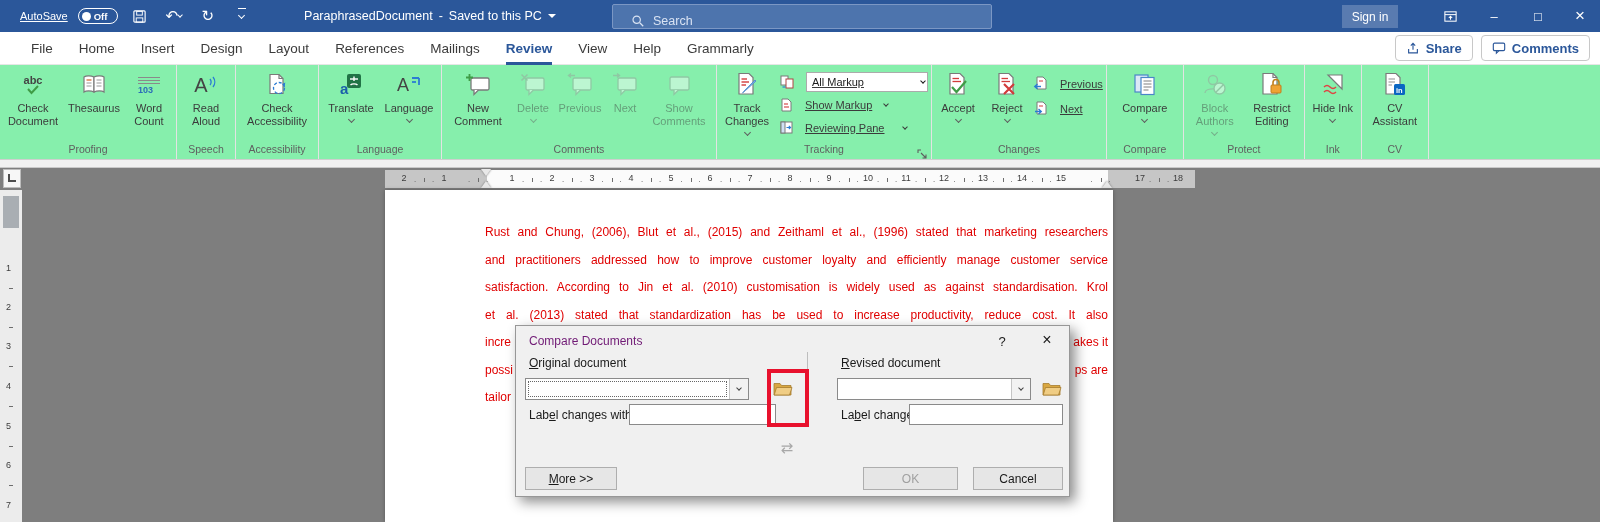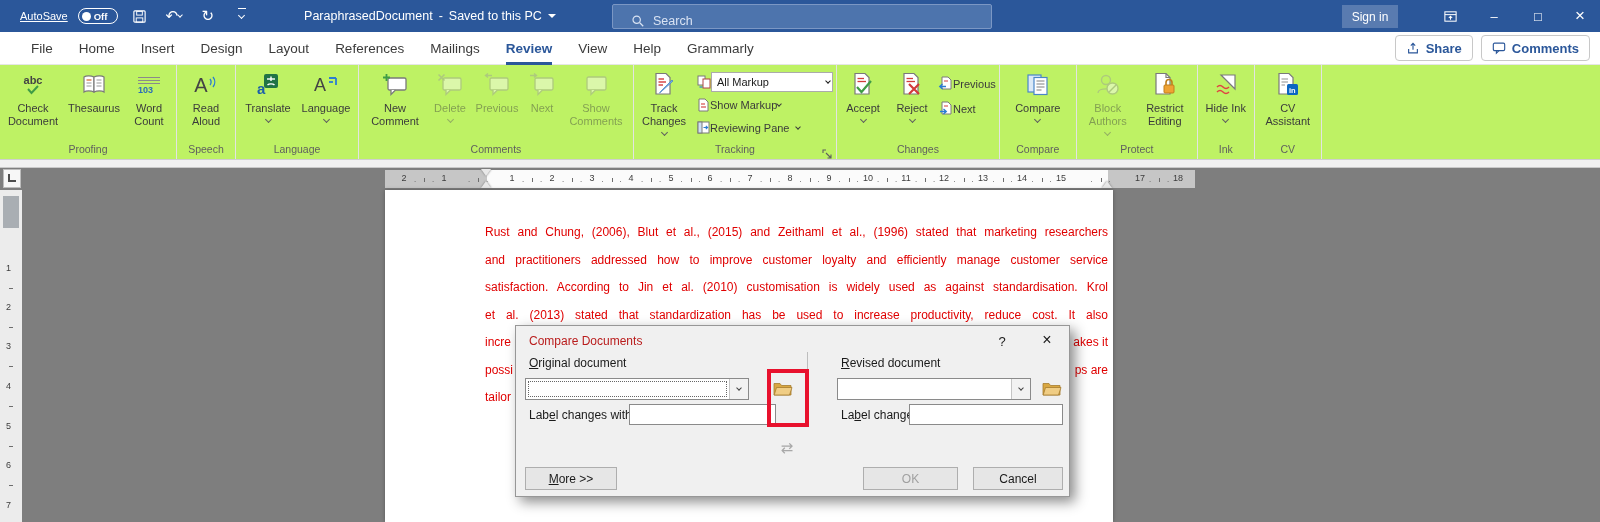--- a/index.html
+++ b/index.html
@@ -47,34 +47,34 @@
          font-size:13.5px; color:#3b3b3b; cursor:pointer; }
   .tab.active { color:#2b579a; font-weight:700; }
   .tab.active::after { content:""; position:absolute; left:13px; right:13px; bottom:0;
                        height:3px; background:#2b579a; }
   .tab-actions { position:absolute; right:10px; top:3px; display:flex; gap:8px; }
   .pill-btn { height:26px; border:1px solid #c8c8c8; border-radius:4px; background:#fff;
               display:flex; align-items:center; gap:6px; padding:0 10px;
               font-size:13px; font-weight:700; color:#2b579a; cursor:pointer; }
 
   
-  .ribbon { position:absolute; top:65px; left:0; width:1600px; height:95px; background:#bef264;
+  .ribbon { position:absolute; top:65px; left:0; width:1600px; height:95px; background:#86efac;
             display:flex; border-bottom:1px solid #cfcfcf; }
   .group { position:relative; display:flex; flex-direction:column; border-right:1px solid #e3e3e3;
            padding:0 3px; }
   .group-content { flex:1; display:flex; align-items:flex-start; }
   .group-label { height:16px; text-align:center; font-size:10.5px; color:#5f5f5f; }
   .bigbtn { display:flex; flex-direction:column; align-items:center; padding-top:5px;
             cursor:pointer; min-height:78px; }
   .bigbtn .ic { height:30px; display:flex; align-items:center; justify-content:center; }
   .bigbtn .lbl { margin-top:2px; font-size:11px; line-height:13px; color:#3b3b3b; text-align:center; }
   .bigbtn .dd { margin-top:2px; color:#5f5f5f; }
   .disabled { opacity:.45; filter:grayscale(1); }
-  .smallrow { display:flex; align-items:center; gap:0; height:21px; font-size:11px;
-              color:#3b3b3b; cursor:pointer; white-space:nowrap; }
+  .smallrow { display:flex; align-items:center; gap:12px; height:21px; font-size:11px;
+              color:#3b3b3b; cursor:pointer; white-space:nowrap;text-decoration:underline; }
   .ribbon-combo { width:122px; height:20px; border:1px solid #ababab; background:#fff;
                   display:flex; align-items:center; justify-content:space-between;
                   font-size:11px; color:#1a1a1a; padding:0 2px 0 5px; cursor:pointer; }
   .launcher { position:absolute; right:2px; bottom:2px; width:12px; height:12px;
               color:#5f5f5f; cursor:pointer; }
   .icon-letter { font-weight:700; }
 
   
   .canvas { position:absolute; top:168px; left:0; width:1600px; height:354px; background:#7e7e7e; }
   .hruler { position:absolute; top:0; left:0; width:1600px; height:22px; }
@@ -107,21 +107,21 @@
               border-right:5px solid transparent; border-bottom:7px solid #e8e8e8;
               filter:drop-shadow(0 0 1px #777); }
   .ind-right { left:1102px; top:13px; width:0; height:0; border-left:5px solid transparent;
                border-right:5px solid transparent; border-bottom:7px solid #e8e8e8;
                filter:drop-shadow(0 0 1px #777); }
 
   
   .dialog { position:absolute; left:515px; top:157px; width:555px; height:172px;
             background:#f0f0f0; border:1px solid #979797; z-index:10;
             box-shadow:5px 5px 12px rgba(0,0,0,.45); font-size:12px; color:#1a1a1a; }
-  .dlg-title { position:absolute; left:13px; top:8px; font-size:12px; color:#b91c1c; }
+  .dlg-title { position:absolute; left:13px; top:8px; font-size:12px; color:#701a75; }
   .dlg-help { position:absolute; left:470px; top:4px; width:32px; height:22px; display:flex;
               align-items:center; justify-content:center; font-size:13px; cursor:pointer; }
   .dlg-close { position:absolute; left:512px; top:2px; width:38px; height:24px; display:flex;
                align-items:center; justify-content:center; font-size:16px; cursor:pointer; }
   .dlg-label { position:absolute; top:30px; font-size:12px; }
   .dlg-label u { text-decoration:underline; }
   .combo { position:absolute; top:52px; height:22px; background:#fff; border:1px solid #8a8a8a;
            display:flex; cursor:pointer; }
   .combo .val { flex:1; position:relative; }
   .combo.focused .val::after { content:""; position:absolute; inset:2px; border:1px dotted #666; }
@@ -296,20 +296,36 @@
                 <path d="M5 3 A8 8 0 0 1 5 13" fill="none" stroke="#2b7cd3" stroke-width="1.3"></path>
               </svg>
             </span>
           </span>
           <span class="lbl">Read Aloud</span>
         </div>
       </div>
       <div class="group-label">Speech</div>
     </div>
 
+    <div class="group">
+      <div class="group-content">
+        <div class="bigbtn" style="width:76px">
+          <span class="ic">
+            <svg width="22" height="24" viewBox="0 0 22 24">
+              <path d="M4 1.5 h9 l4 4 V20.5 H4 Z" fill="#fff" stroke="#7a7a7a" stroke-width="1.2"></path>
+              <path d="M13 1.5 v4 h4" fill="none" stroke="#7a7a7a" stroke-width="1.2"></path>
+              <circle cx="13" cy="15" r="5.5" fill="none" stroke="#2b7cd3" stroke-width="1.3" stroke-dasharray="3 2"></circle>
+              <path d="M16.5 11.5 l2 -1 l-0.3 2.3" fill="none" stroke="#2b7cd3" stroke-width="1.2"></path>
+            </svg>
+          </span>
+          <span class="lbl">Check Accessibility</span>
+        </div>
+      </div>
+      <div class="group-label">Accessibility</div>
+    </div>
 
     <div class="group">
       <div class="group-content">
         <div class="bigbtn" style="width:58px">
           <span class="ic">
             <svg width="24" height="24" viewBox="0 0 24 24">
               <rect x="8" y="1" width="14" height="14" rx="2" fill="#217346"></rect>
               <line x1="11" y1="6" x2="19" y2="6" stroke="#fff" stroke-width="1.4"></line>
               <line x1="15" y1="3.5" x2="15" y2="8" stroke="#fff" stroke-width="1.4"></line>
               <path d="M11.5 12 C13 10.5 17 10.5 18.5 12" fill="none" stroke="#fff" stroke-width="1.4"></path>

